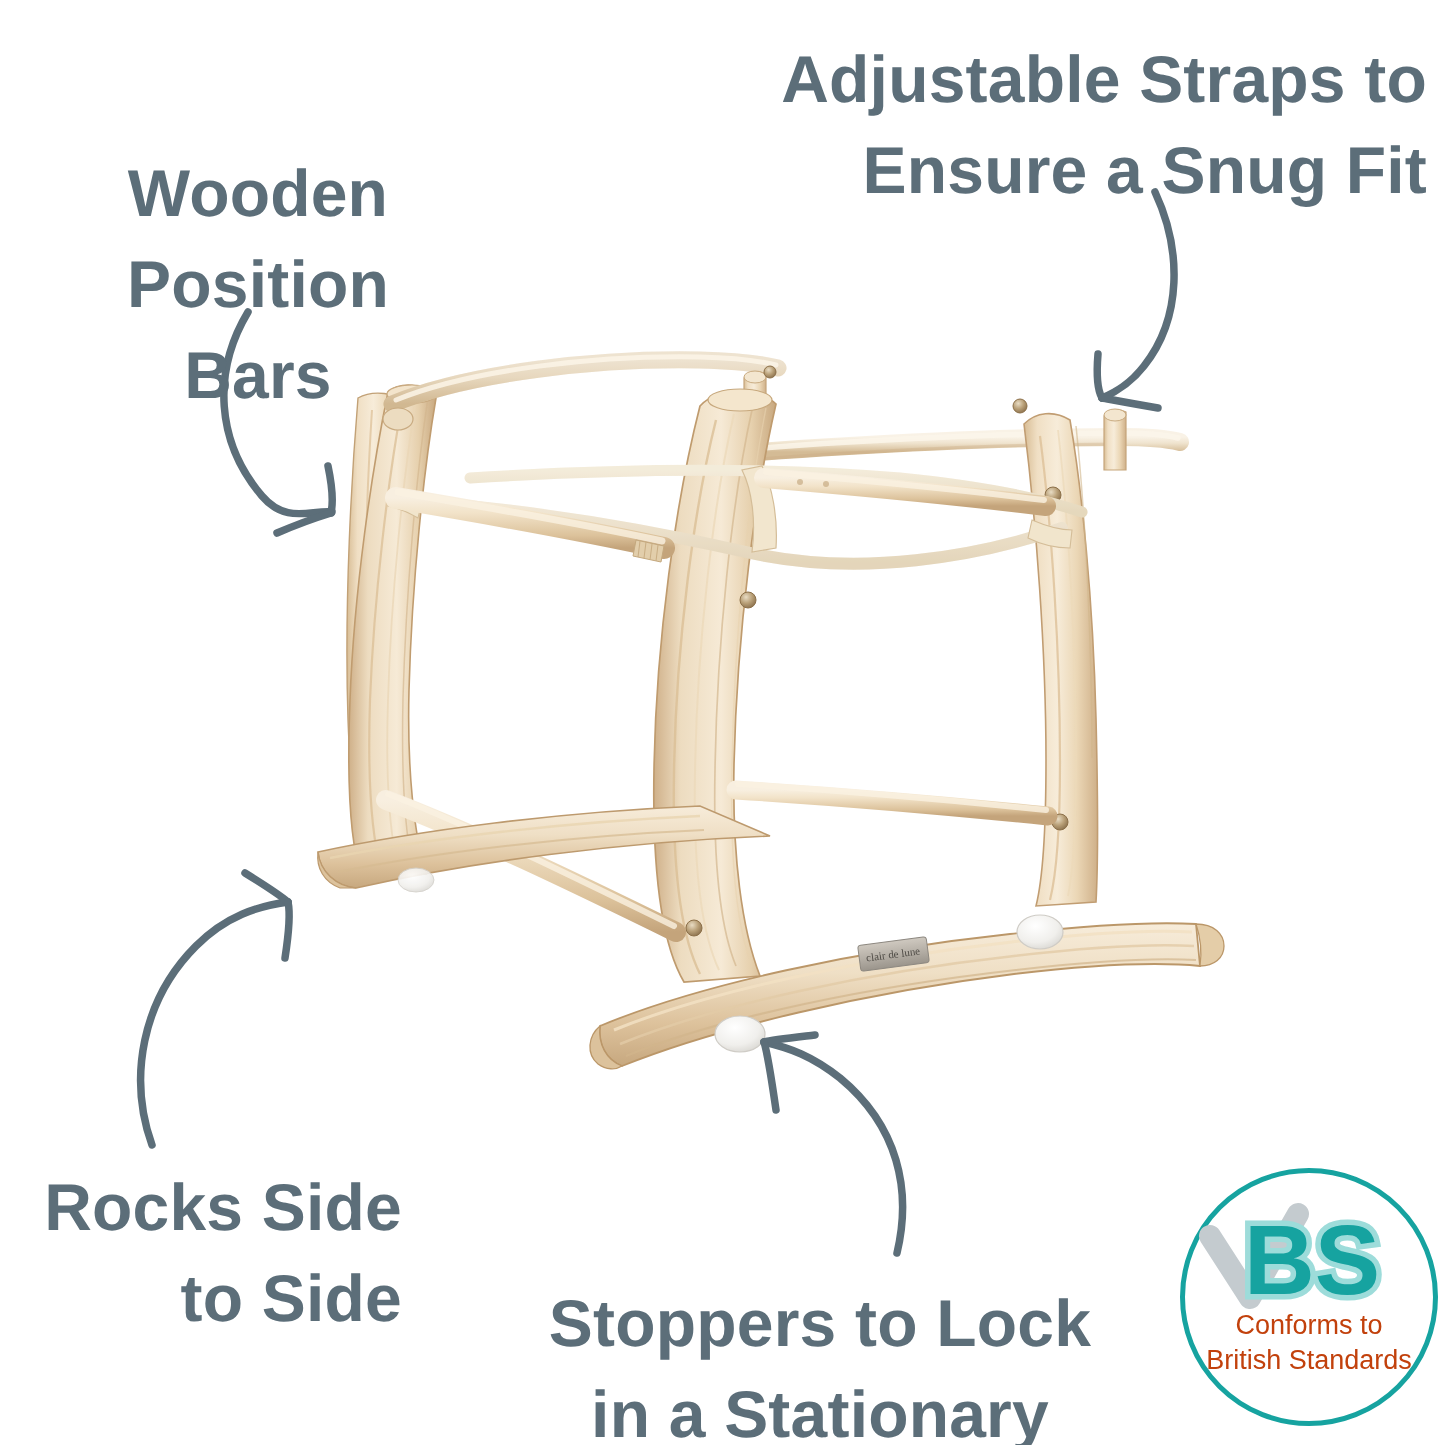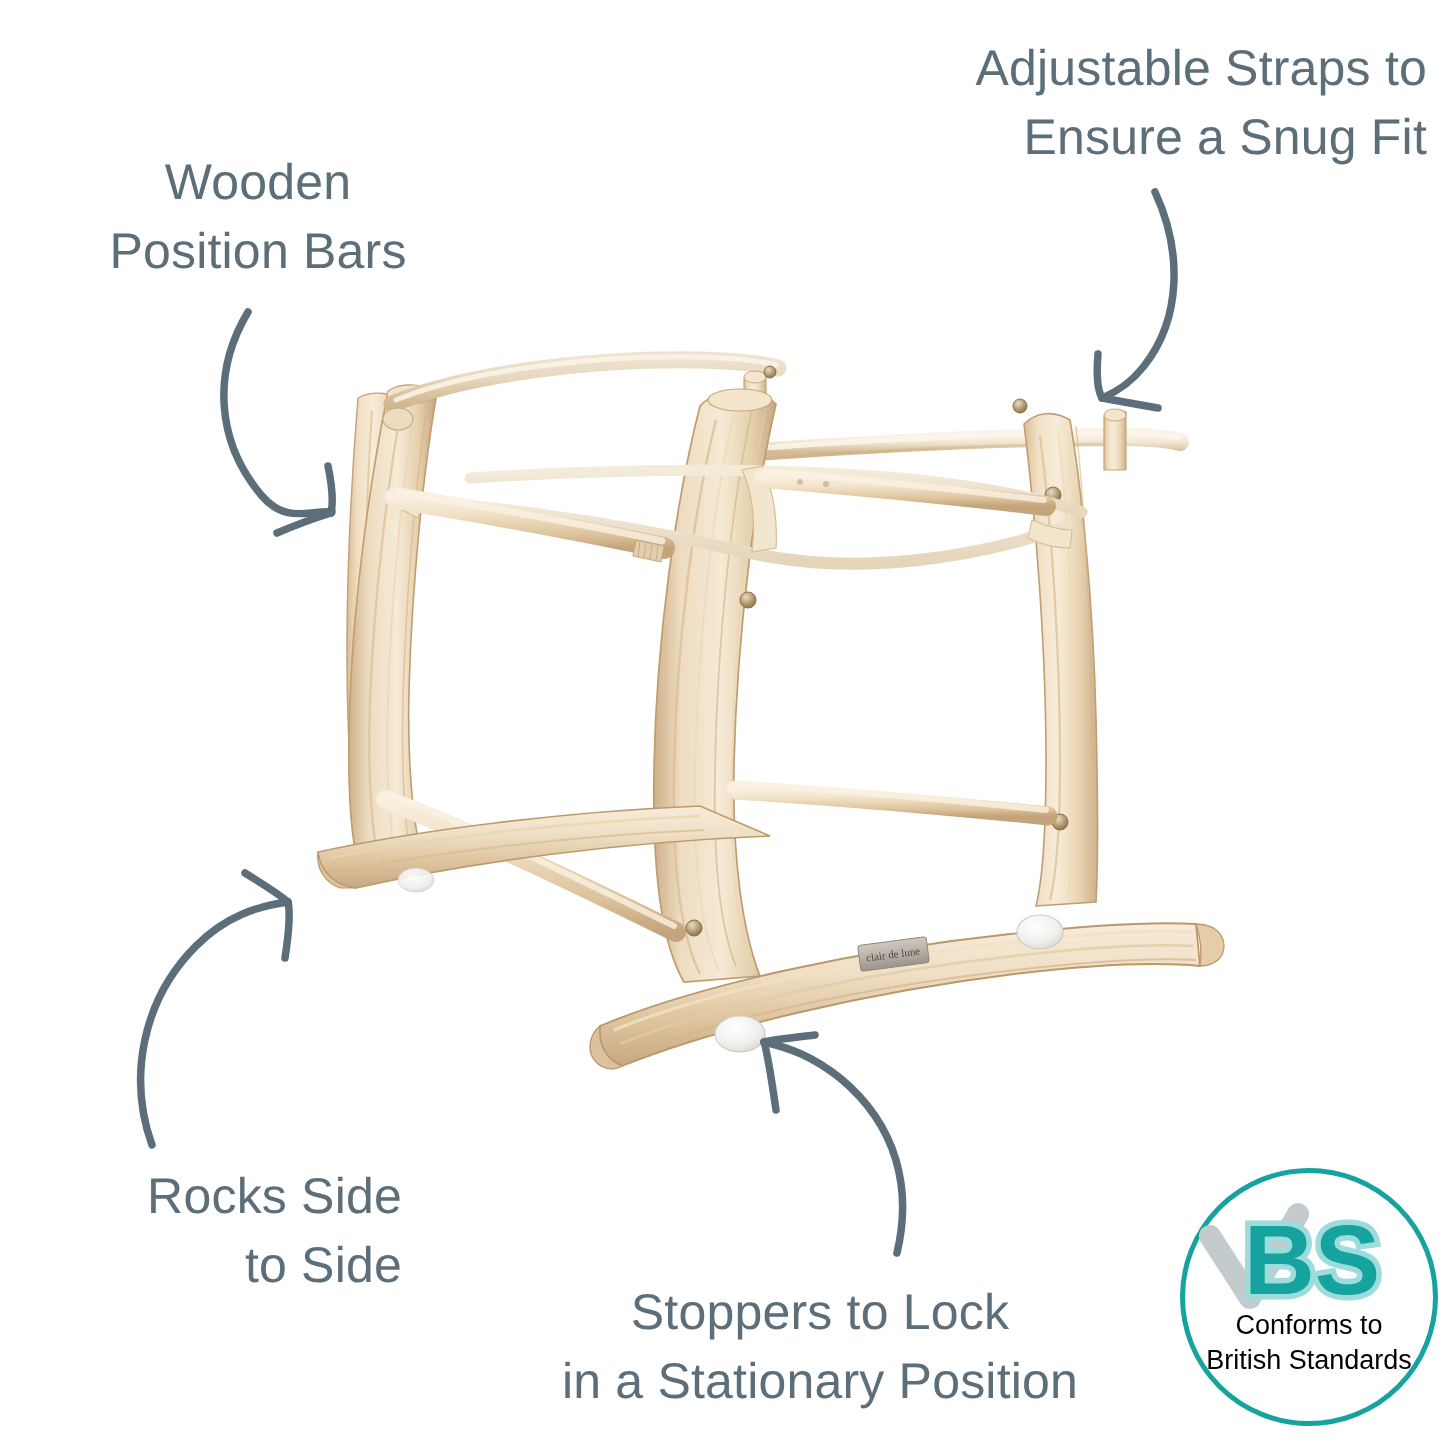--- a/index.html
+++ b/index.html
@@ -14,22 +14,22 @@
     background: #ffffff;
     overflow: hidden;
     font-family: "Liberation Sans", sans-serif;
   }
 
   
   .anno {
     position: absolute;
     color: #5c6e79;
     font-family: "Liberation Sans", sans-serif;
-    font-weight: 400;
-    font-size: 50px;
+    font-weight: 700;
+    font-size: 66px;
     line-height: 1.38;
     letter-spacing: 0.2px;
     white-space: pre-line;
     text-rendering: geometricPrecision;
   }
   #label-straps   { top: 34px;   right: 18px;  text-align: right; }
   #label-bars     { top: 148px;  left: 48px;   text-align: center; width: 420px; }
   #label-rocks    { top: 1162px; left: 42px;   text-align: right; width: 360px; }
   #label-stoppers { top: 1278px; left: 470px;  text-align: center; width: 700px; }
 
@@ -77,21 +77,21 @@
     position: absolute;
     left: 0; right: 0;
     top: 26px;
     height: 120px;
   }
   #vbs-badge .caption {
     position: absolute;
     left: 8px; right: 8px;
     top: 140px;
     text-align: center;
-    color: #000000;
+    color: #c2410c;
     font-family: "Liberation Sans", sans-serif;
     font-size: 27px;
     line-height: 1.28;
     white-space: pre-line;
   }
 </style>
 </head>
 <body>
 
 <div id="canvas">

